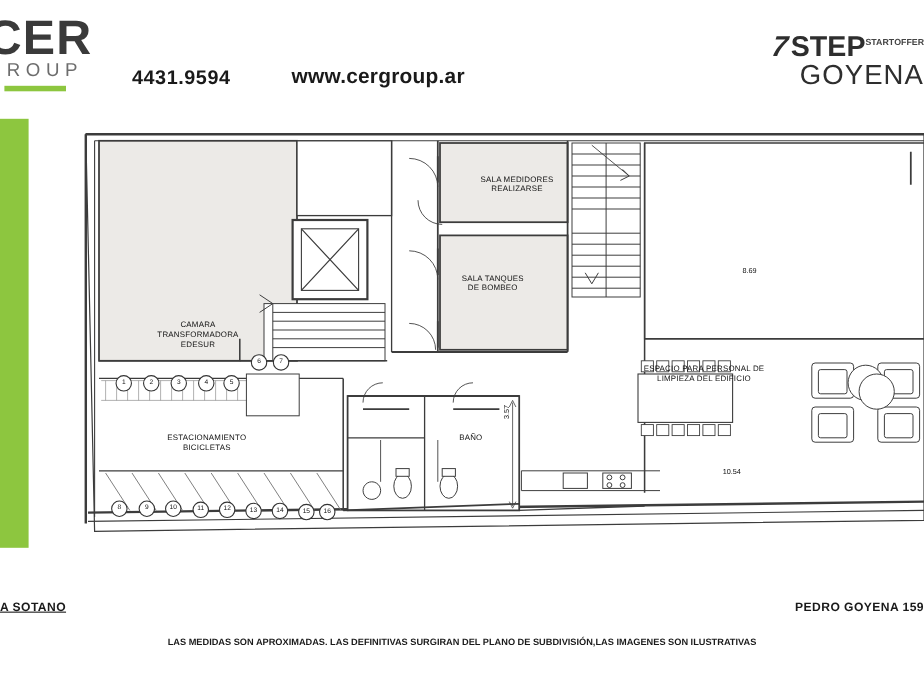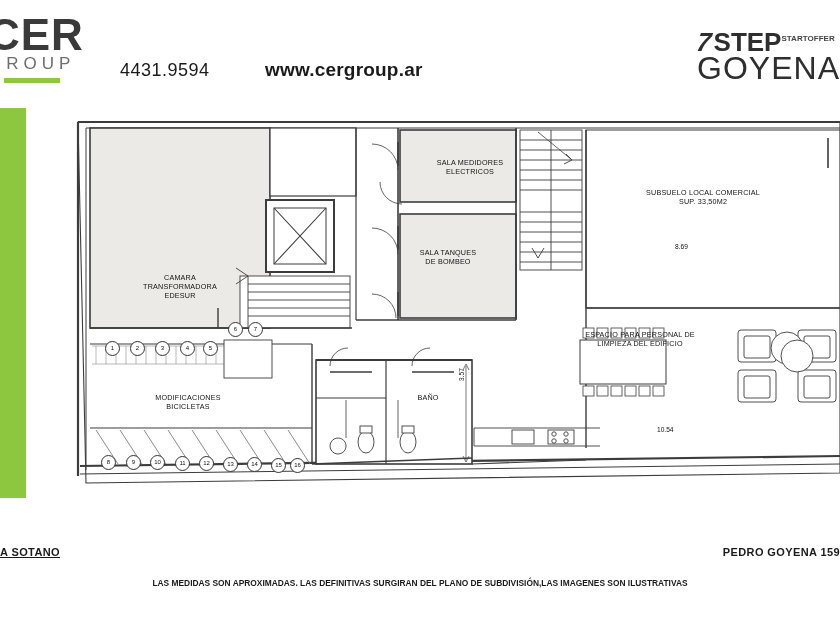--- a/index.html
+++ b/index.html
@@ -16,33 +16,33 @@
     font-family:"Liberation Sans", sans-serif;
     font-size:44px;font-weight:700;letter-spacing:1px;color:#3a3a3a;line-height:38px;
   }
   .brand-left .group{
     font-size:17px;font-weight:400;letter-spacing:5px;color:#6d6d6d;line-height:20px;
   }
   .brand-left .greenbar{
     position:absolute;left:16px;top:62px;width:56px;height:5px;background:#8dc63f;
   }
   .phone{
-    position:absolute;left:120px;top:60px;font-size:18px;font-weight:400;color:#1a1a1a;letter-spacing:.5px;
+    position:absolute;left:120px;top:60px;font-size:18px;font-weight:700;color:#1a1a1a;letter-spacing:.5px;
   }
   .website{
     position:absolute;left:265px;top:59px;font-size:19px;font-weight:700;color:#1a1a1a;letter-spacing:.2px;
   }
   .brand-right{position:absolute;right:0px;top:26px;text-align:left;}
   .brand-right .step{
     font-size:26px;font-weight:700;color:#2e2e2e;letter-spacing:0px;line-height:26px;
   }
   .brand-right .step .slash{display:inline-block;transform:skewX(-18deg);margin-right:2px;}
   .brand-right .tiny{font-size:8px;font-weight:700;color:#444;letter-spacing:0px;vertical-align:super;}
   .brand-right .goyena{
-    font-size:32px;font-weight:400;color:#2e2e2e;letter-spacing:1px;line-height:26px;text-align:right;
+    font-size:25px;font-weight:400;color:#2e2e2e;letter-spacing:1px;line-height:26px;text-align:right;
   }
 
   
   .green-strip{position:absolute;left:0;top:108px;width:26px;height:390px;background:#8dc63f;}
 
   
   .plan{position:absolute;left:0;top:108px;width:840px;height:400px;}
   .plan svg{display:block;}
 
   
@@ -229,48 +229,44 @@
         </g>
 
         <rect x="224" y="232" width="48" height="38" fill="#ffffff" stroke="#3c3c3c" stroke-width="0.9"></rect>
 
         <path d="M312,356 L472,350" stroke-width="1.6"></path>
         <path d="M472,356 L586,352" stroke-width="1.2"></path>
 
       </g>
     </svg>
 
-    <div class="lbl" style="left:120px;top:165px;width:120px;">
+    <div class="lbl" style="left:120px;top:182px;width:120px;">
       <div>CAMARA</div>
       <div>TRANSFORMADORA</div>
       <div>EDESUR</div>
     </div>
 
     <div class="lbl" style="left:398px;top:50px;width:144px;">
       <div>SALA MEDIDORES</div>
-      <div>ELECTRICOS</div>
+      <div>REALIZARSE</div>
     </div>
 
     <div class="lbl" style="left:398px;top:140px;width:100px;">
       <div>SALA TANQUES</div>
       <div>DE BOMBEO</div>
     </div>
 
-    <div class="lbl" style="left:598px;top:80px;width:210px;">
-      <div>SUBSUELO  LOCAL  COMERCIAL</div>
-      <div>SUP. 33,50M2</div>
-    </div>
 
     <div class="lbl" style="left:540px;top:190px;width:200px;margin-top:32px;">
       <div>ESPACIO PARA PERSONAL DE</div>
       <div>LIMPIEZA DEL EDIFICIO</div>
     </div>
 
     <div class="lbl" style="left:118px;top:285px;width:140px;">
-      <div>MODIFICACIONES</div>
+      <div>ESTACIONAMIENTO</div>
       <div>BICICLETAS</div>
     </div>
 
     <div class="lbl" style="left:398px;top:285px;width:60px;">
       <div>BAÑO</div>
     </div>
 
     <div class="dim" style="left:675px;top:135px;">8.69</div>
     <div class="dim" style="left:458px;top:273px;transform:rotate(-90deg);transform-origin:left top;">3.57</div>
     <div class="dim" style="left:657px;top:318px;">10.54</div>

